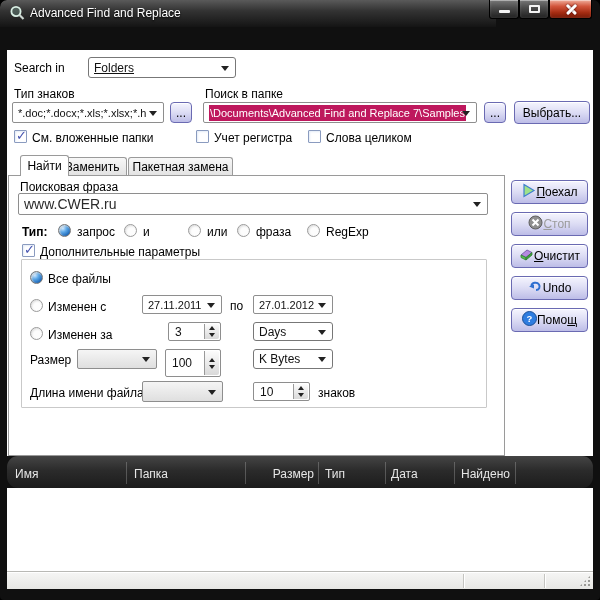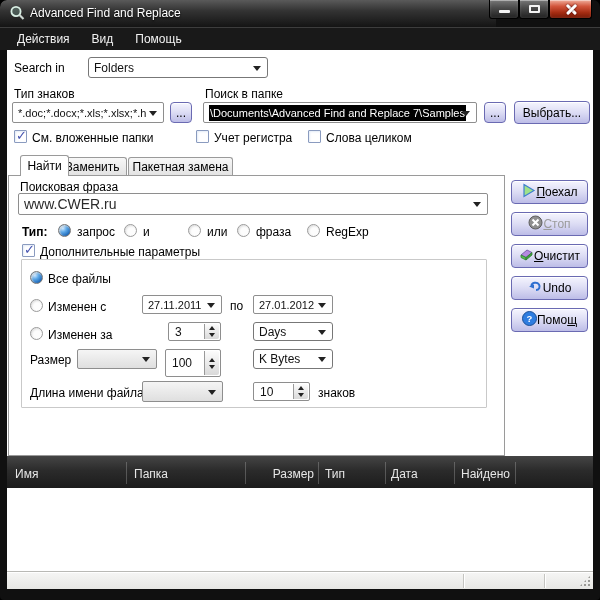--- a/index.html
+++ b/index.html
@@ -32,21 +32,21 @@
   .lbl{position:absolute;font-size:12px;color:#000;white-space:nowrap;}
   .bold{font-weight:bold;}
 
   
   .combo{position:absolute;background:#fff;border:1px solid #8e8e8e;border-radius:2px;display:flex;align-items:center;
     padding:0 18px 0 5px;font-size:12px;color:#111;overflow:hidden;white-space:nowrap;}
   .combo .arr{position:absolute;right:6px;top:50%;margin-top:-2px;width:0;height:0;
     border-left:4px solid transparent;border-right:4px solid transparent;border-top:5px solid #222;}
   .combo.gray{background:linear-gradient(#f5f5f5,#dfdfdf);}
   .combo.strong{border-color:#777;border-radius:3px;box-shadow:inset 0 1px 0 #fff;}
-  .combo .sel{background:#000000;color:#fff;font-size:11px;padding:2px 1px;}
+  .combo .sel{background:#be185d;color:#fff;font-size:11px;padding:2px 1px;}
   .small-text{font-size:11px;}
   .phrase-text{font-size:14px;color:#2b2b2b;}
 
   
   .spin{position:absolute;background:#fff;border:1px solid #8e8e8e;border-radius:2px;font-size:12px;color:#111;
     display:flex;align-items:center;padding-left:6px;}
   .spin .btns{position:absolute;right:1px;top:1px;bottom:1px;width:15px;border-left:1px solid #999;
     background:linear-gradient(#fcfcfc,#d9d9d9);display:flex;flex-direction:column;align-items:center;justify-content:center;gap:3px;border-radius:0 2px 2px 0;}
   .tri-up{width:0;height:0;border-left:3.5px solid transparent;border-right:3.5px solid transparent;border-bottom:4px solid #222;}
   .tri-dn{width:0;height:0;border-left:3.5px solid transparent;border-right:3.5px solid transparent;border-top:4px solid #222;}
@@ -69,21 +69,21 @@
 
   
   .tab{position:absolute;border:1px solid #9a9a9a;border-bottom:none;border-radius:3px 3px 0 0;
     background:linear-gradient(#f7f7f7,#e2e2e2);font-size:12px;display:flex;align-items:center;justify-content:center;z-index:1;}
   .tab.active{background:#fff;z-index:3;}
   .tabpanel{position:absolute;left:8px;top:175px;width:497px;height:281px;border:1px solid #9a9a9a;background:#fff;z-index:2;}
   .groupbox{position:absolute;left:21px;top:259px;width:466px;height:149px;border:1px solid #c9c9c9;border-radius:1px;z-index:2;}
 
   
   .list-header{position:absolute;left:7px;top:456px;width:586px;height:32px;
-    background:linear-gradient(#454545 0%,#2b2b2b 45%,#1c1c1c 100%);}
+    background:linear-gradient(#454545 0%,#2b2b2b 45%,#1c1c1c 100%);border-radius:11px;}
   .hcell{position:absolute;top:11px;font-size:12px;color:#e6e6e6;white-space:nowrap;}
   .hsep{position:absolute;top:6px;height:22px;width:1px;background:rgba(255,255,255,.22);}
   .list-body{position:absolute;left:7px;top:488px;width:586px;height:83px;background:#fff;}
 
   
   .statusbar{position:absolute;left:7px;top:571px;width:586px;height:18px;
     background:linear-gradient(#f6f6f5,#e7e7e4);border-top:1px solid #b9b9b5;box-shadow:inset 0 1px 0 #fff;}
   .sb-sep{position:absolute;top:2px;height:14px;width:1px;background:#c4c4c0;box-shadow:1px 0 0 #fff;}
   .grip{position:absolute;right:2px;bottom:2px;width:12px;height:12px;
     background-image:radial-gradient(circle,#9a9a96 1px,transparent 1.2px);background-size:4px 4px;background-position:bottom right;
@@ -107,30 +107,25 @@
       </div>
     <div class="cap max">
         <span class="glyph-max"></span>
       </div>
     <div class="cap close">
       <span class="xbar x1"></span>
       <span class="xbar x2"></span>
     </div>
   </div>
 
-  <div class="menubar">
-    <span class="menu-item">Действия</span>
-    <span class="menu-item">Вид</span>
-    <span class="menu-item">Помощь</span>
-  </div>
 
   <div class="panel-top"></div>
 
   <span class="lbl" style="left:14px;top:61px;">Search in</span>
-  <div class="combo strong" style="left:88px;top:57px;width:180px;height:21px;">
+  <div class="combo strong" style="left:88px;top:57px;width:148px;height:21px;text-decoration:underline;">
     <span>Folders</span>
     <span class="arr"></span>
   </div>
 
   <span class="lbl" style="left:14px;top:87px;">Тип знаков</span>
   <span class="lbl" style="left:205px;top:87px;">Поиск в папке</span>
 
   <div class="combo" style="left:12px;top:102px;width:152px;height:21px;">
     <span class="small-text">*.doc;*.docx;*.xls;*.xlsx;*.h</span>
     <span class="arr"></span>

